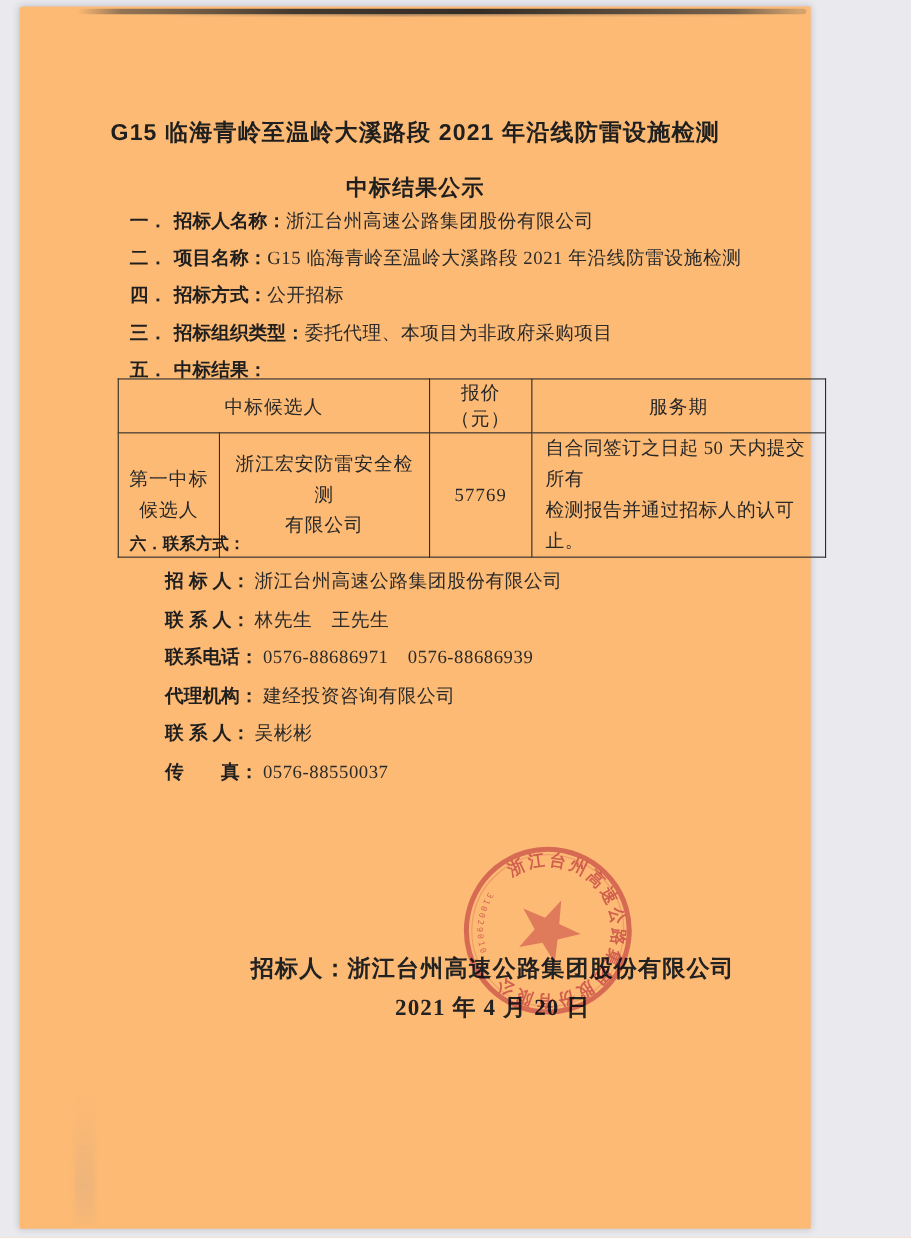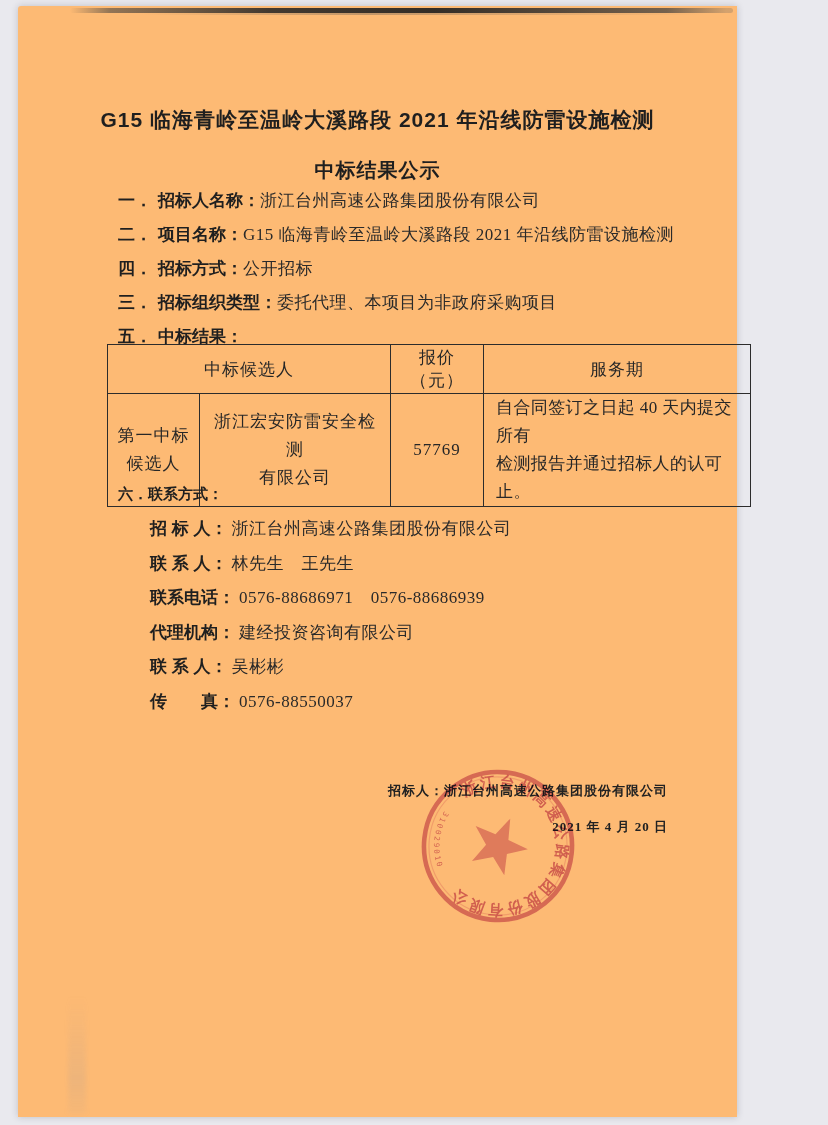--- a/index.html
+++ b/index.html
@@ -68,22 +68,22 @@
   }
   .contact{position:absolute;left:132px;top:511px;list-style:none;margin:0;padding:0;}
   .contact .cline{height:34.6px;font-size:17px;white-space:nowrap;}
   .clabel{
     font-family:"Liberation Sans","DejaVu Sans",sans-serif;
     font-weight:bold;color:#1f1f1f;margin-right:4px;
   }
   .cvalue{color:#2a2a2a;letter-spacing:.5px;}
 
   .footer{
-    position:absolute;top:776px;right:69px;text-align:right;
-    font-size:13px;font-weight:bold;color:#222;letter-spacing:1px;
+    position:absolute;top:860px;right:69px;text-align:center;
+    font-size:21px;font-weight:bold;color:#222;letter-spacing:1px;
   }
   .footer .fline{height:35.5px;white-space:nowrap;}
 
   .stamp{
     position:absolute;left:390px;top:750px;width:180px;height:180px;
     mix-blend-mode:multiply;opacity:.88;
   }
   .seal-ring{fill:none;stroke:#c75f94;stroke-width:4.6;opacity:.78;}
   .seal-ring2{fill:none;stroke:#d87fae;stroke-width:1.2;opacity:.35;}
   .seal-star{fill:#cf74a6;opacity:.72;}
@@ -134,21 +134,21 @@
       <td colspan="2">中标候选人</td>
       <td>报价（元）</td>
       <td>服务期</td>
     </tr>
     <tr class="data-row">
       <td class="pre">第一中标
 候选人</td>
       <td class="pre">浙江宏安防雷安全检测
 有限公司</td>
       <td>57769</td>
-      <td class="pre period-cell">自合同签订之日起 40 天内提交所有
+      <td class="pre period-cell">自合同签订之日起 50 天内提交所有
 检测报告并通过招标人的认可止。</td>
     </tr>
   </tbody>
     </table>
 
   <div class="contact-heading">
     <span>六．</span><span>联系方式：</span>
   </div>
 
   <ul class="contact">

